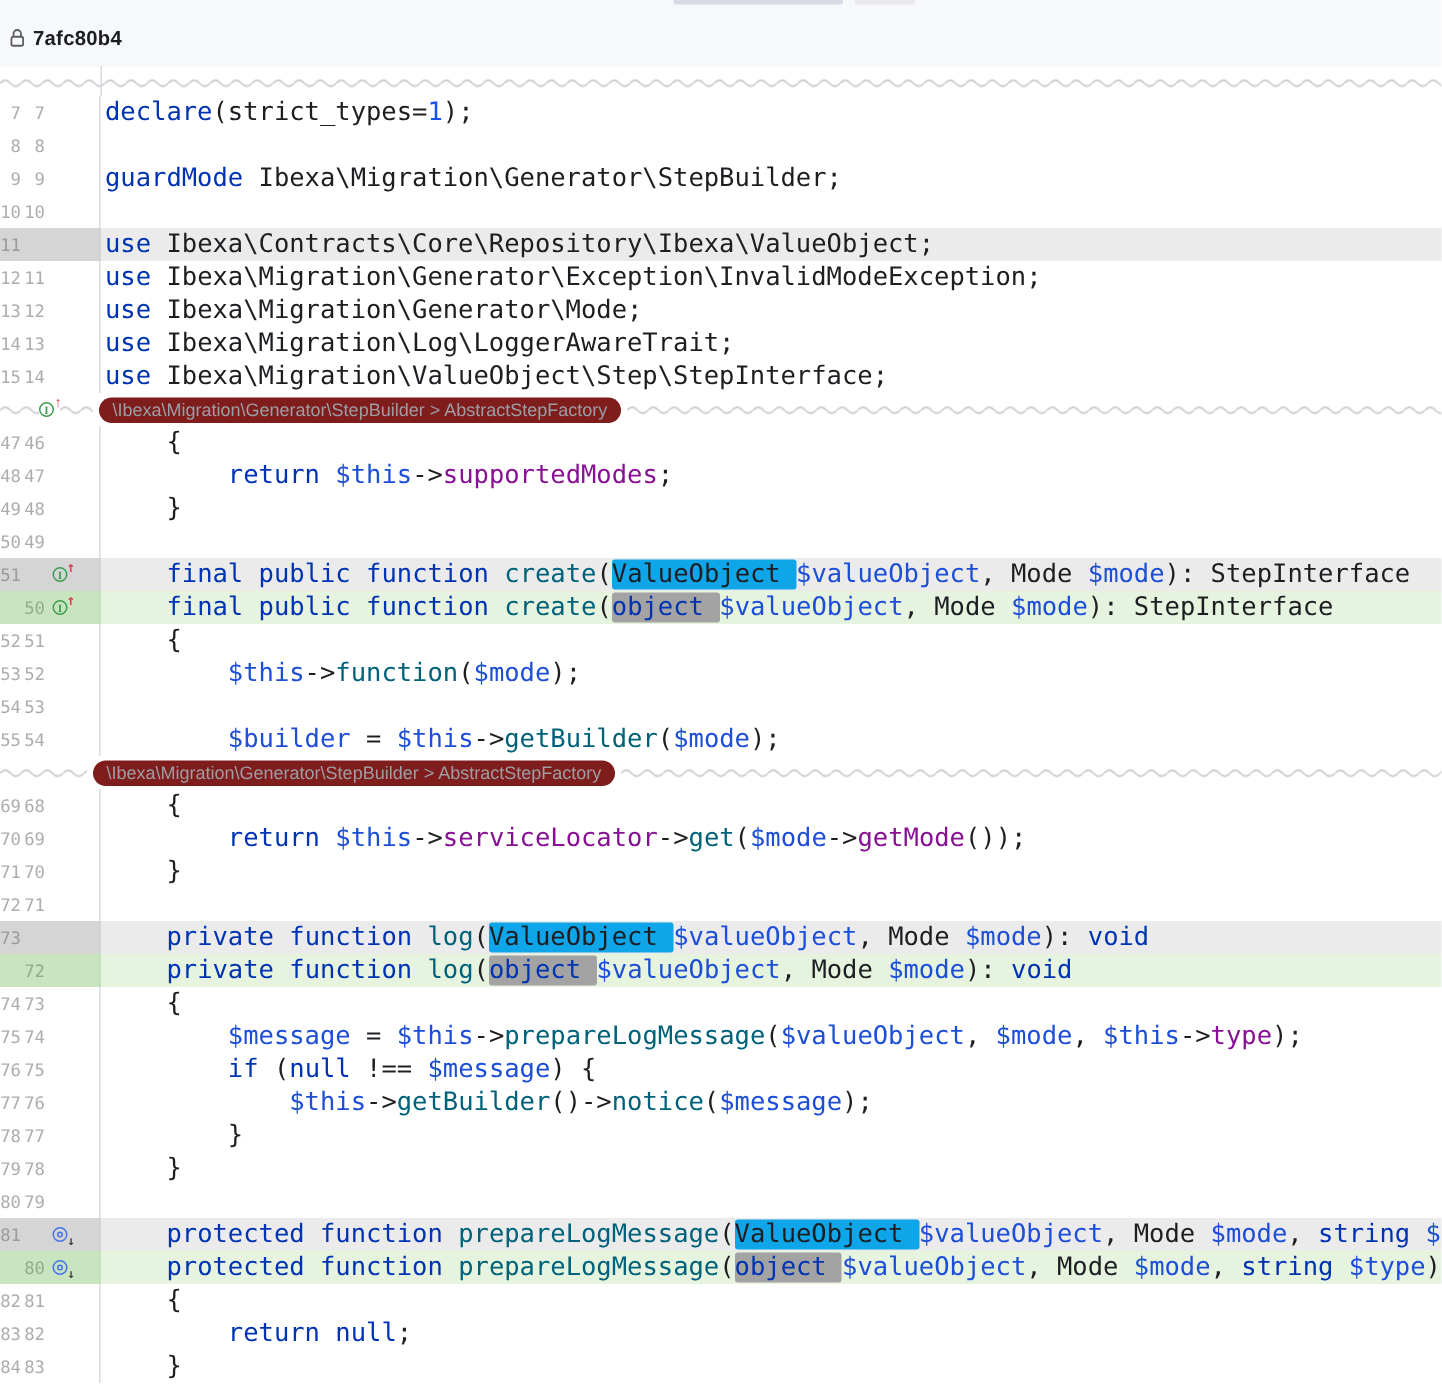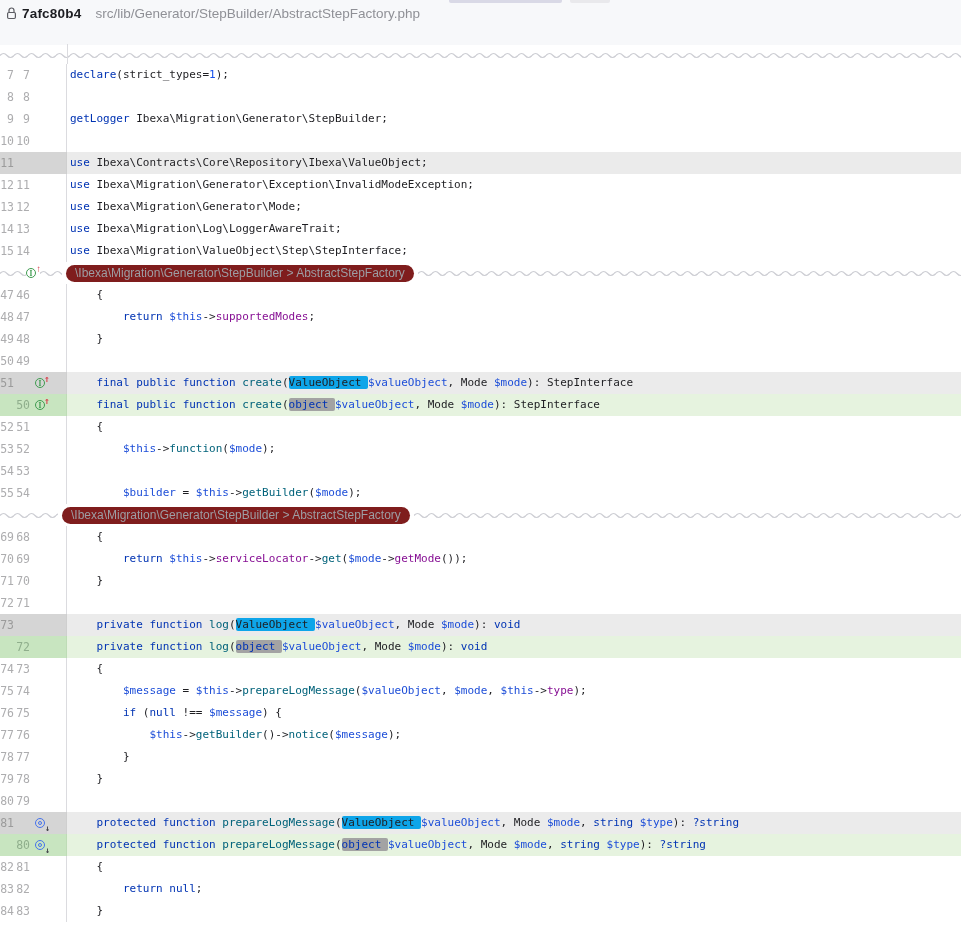--- a/index.html
+++ b/index.html
@@ -3,21 +3,21 @@
 <meta charset="utf-8">
 <style>
   html,body{margin:0;padding:0;}
   body{
     width:961px;height:925px;background:#ffffff;overflow:hidden;position:relative;
     font-family:"Liberation Sans","DejaVu Sans",sans-serif;
     -webkit-font-smoothing:antialiased;
   }
   
   .hdr{
-    position:relative;height:45px;background:#F7F8FA;padding:4px 0 0 6px;box-sizing:border-box;
+    position:relative;height:45px;background:#F7F8FA;padding:16px 0 0 6px;box-sizing:border-box;
   }
   .commit-row{display:flex;align-items:center;height:19px;}
   .lock{flex:none;margin-right:5px;display:inline-flex;}
   .hash{font-size:13.5px;font-weight:bold;color:#1c1d21;letter-spacing:.2px;}
   .fpath{font-size:13.5px;color:#8f9096;margin-left:14px;}
   .remnant{position:absolute;top:0;height:3px;border-radius:0 0 2px 2px;}
   .remnant.r1{left:449px;width:113px;background:#d9d9e6;}
   .remnant.r2{left:570px;width:40px;background:#e9e9ec;}
   
   .wave-svg{display:block;height:8px;}
@@ -29,21 +29,21 @@
   .gutter{
     flex:none;width:67px;box-sizing:border-box;display:flex;align-items:center;
     border-right:1px solid #dbdbdf;background:#fff;
     font-family:"DejaVu Sans Mono",monospace;font-size:11.5px;color:#adadaf;
   }
   .n1,.n2{display:inline-block;width:14px;text-align:right;white-space:pre;}
   .n2{margin-left:2px;}
   .icon-slot{width:18px;margin-left:5px;display:inline-flex;align-items:center;}
   .code{
     flex:1;margin:0;padding:0 0 0 3px;white-space:pre;overflow:hidden;
-    font-family:"DejaVu Sans Mono",monospace;font-size:11px;line-height:22px;color:#1e1e22;
+    font-family:"DejaVu Sans Mono",monospace;font-size:17px;line-height:22px;color:#1e1e22;
   }
   .row.rm{background:#EBEBEB;}
   .row.rm .gutter{background:#D5D5D5;border-right-color:#cfcfcf;color:#9b9b9b;}
   .row.add{background:#E6F3DF;}
   .row.add .gutter{background:#C8E5C0;border-right-color:#bedcb6;color:#8fae8c;}
   .tok-k{color:#0033B3;}
   .tok-n{color:#1750EB;}
   .tok-v{color:#1d4ed8;}
   .tok-f{color:#871094;}
   .tok-m{color:#00627A;}
@@ -84,21 +84,20 @@
 
 <div class="hdr">
   <div class="commit-row">
     <span class="lock">
       <svg width="11" height="13" viewBox="0 0 11 13">
           <path d="M3 5.5 V3.5 a2.5 2.5 0 0 1 5 0 V5.5" fill="none" stroke="#5c5d63" stroke-width="1.2"></path>
           <rect x="1.6" y="5.5" width="7.8" height="6" rx="1.2" fill="none" stroke="#5c5d63" stroke-width="1.2"></rect>
         </svg>
     </span>
     <span class="hash">7afc80b4</span>
-    <span class="fpath">src/lib/Generator/StepBuilder/AbstractStepFactory.php</span>
   </div>
   <div class="remnant r1"></div>
   <div class="remnant r2"></div>
 </div>
 
 <div class="top-wave">
   <svg class="wave-svg" width="961" height="8">
       <rect width="961" height="8" fill="url(#wavep)"></rect>
     </svg>
 </div>
@@ -119,21 +118,21 @@
         <span class="icon-slot"></span>
       </div>
       <pre class="code"></pre>
     </div>
     <div class="row">
       <div class="gutter">
         <span class="n1">9</span>
         <span class="n2">9</span>
         <span class="icon-slot"></span>
       </div>
-      <pre class="code"><span class="tok-k">getLogger</span><span class="tok-p"> Ibexa\Migration\Generator\StepBuilder;</span></pre>
+      <pre class="code"><span class="tok-k">guardMode</span><span class="tok-p"> Ibexa\Migration\Generator\StepBuilder;</span></pre>
     </div>
     <div class="row">
       <div class="gutter">
         <span class="n1">10</span>
         <span class="n2">10</span>
         <span class="icon-slot"></span>
       </div>
       <pre class="code"></pre>
     </div>
     <div class="row rm">

